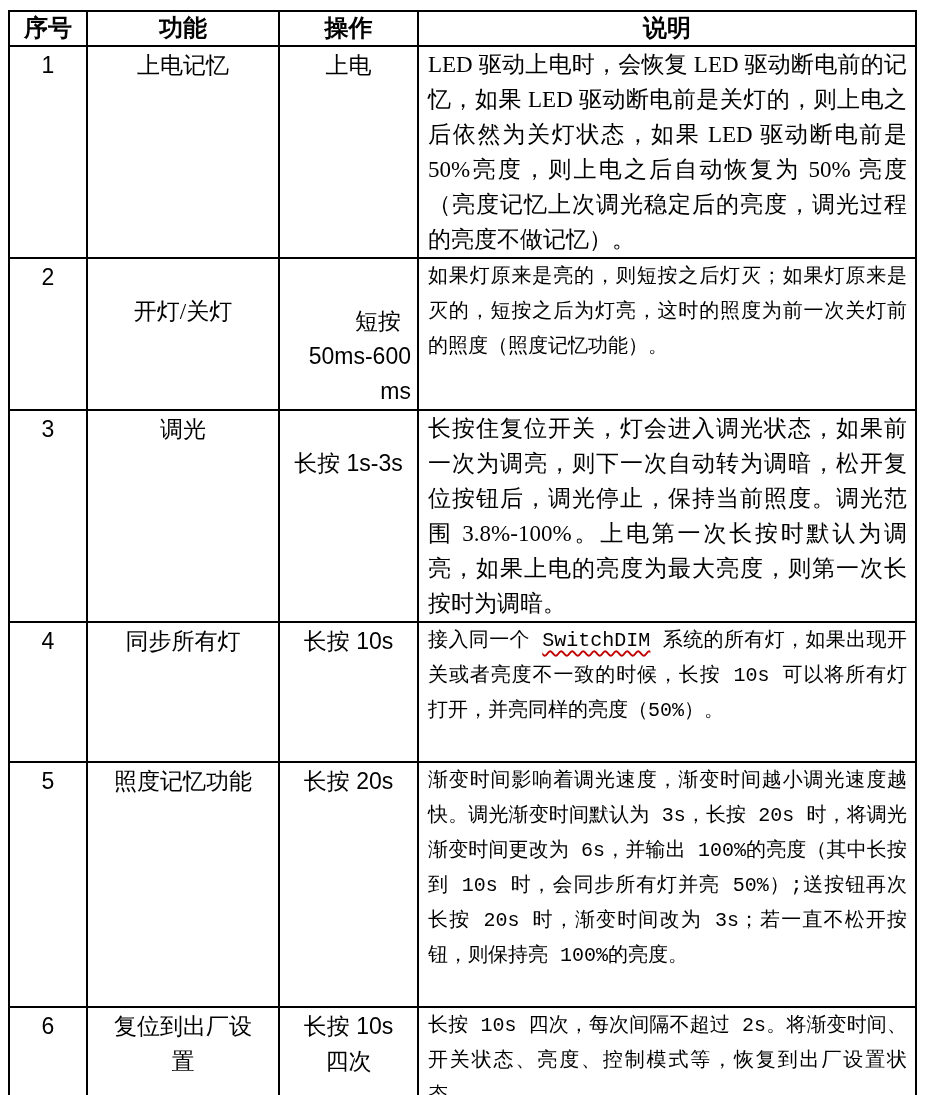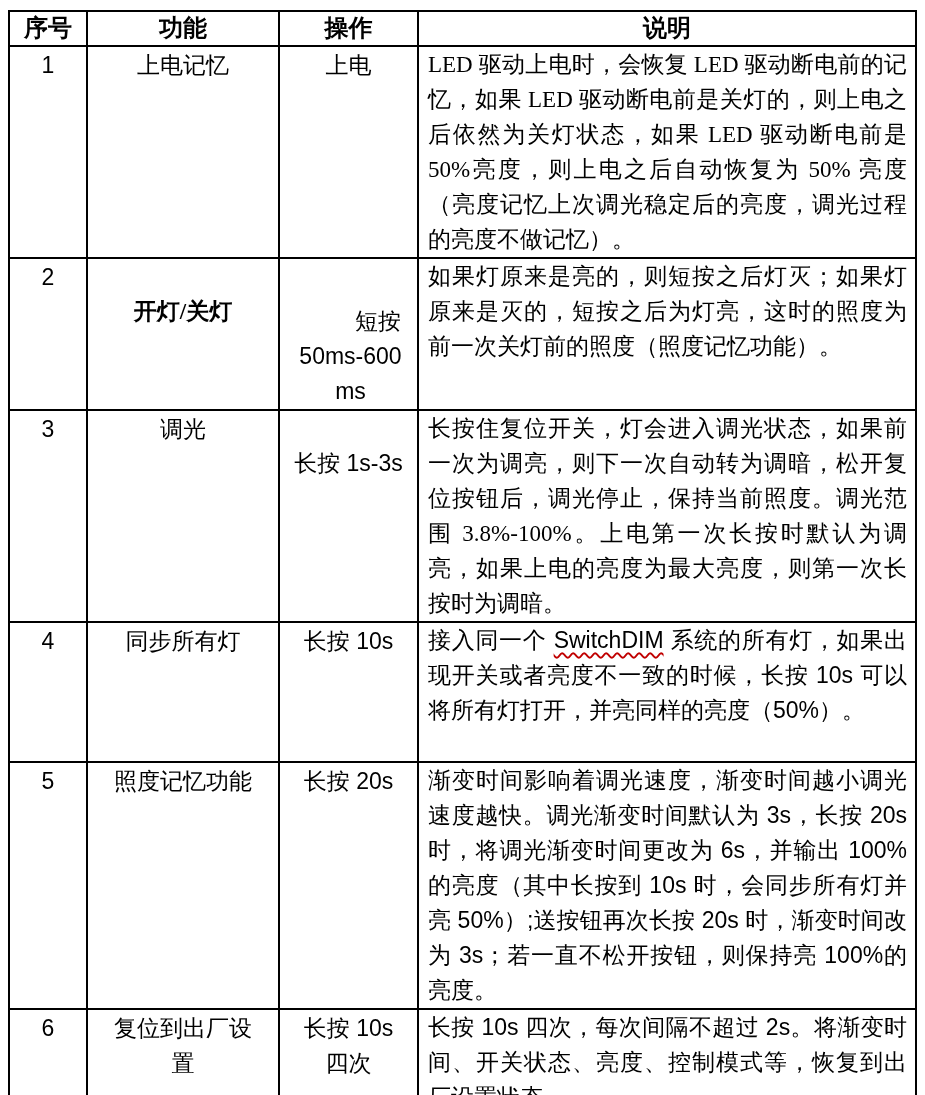--- a/index.html
+++ b/index.html
@@ -65,30 +65,30 @@
     font-family:"Liberation Sans","DejaVu Sans",sans-serif;
     padding:1px 6px 0 6px;
     border-radius:32px;
   }
   td.desc{
     text-align:justify;
     padding:0 8px 0 9px;
     margin-left:44px;
   }
   
-  tr.r2 td.func{padding-top:35px;font-weight:bold;}
+  tr.r2 td.func{padding-top:35px;}
   tr.r2 td.op{padding-top:45px;}
   tr.r3 td.op{padding-top:35px;}
   
-  tr.r2 td.op .line{text-align:center;padding-left:4px;}
+  tr.r2 td.op .line{text-align:right;padding-left:4px;}
   tr.r2 td.op .line:first-child{text-align:right;padding-right:10px;}
   
   tr.r2 td.desc, tr.r4 td.desc, tr.r5 td.desc, tr.r6 td.desc{
-    font-family:Liberation Sans, sans-serif;
-    font-size:23px;
+    font-family:Liberation Mono, monospace;
+    font-size:20px;
   }
   .squiggle{
     text-decoration:underline;
     text-decoration-style:wavy;
     text-decoration-color:var(--c-squiggle);
     text-decoration-thickness:2px;
     text-underline-offset:4px;
   }
 </style>
 </head>

